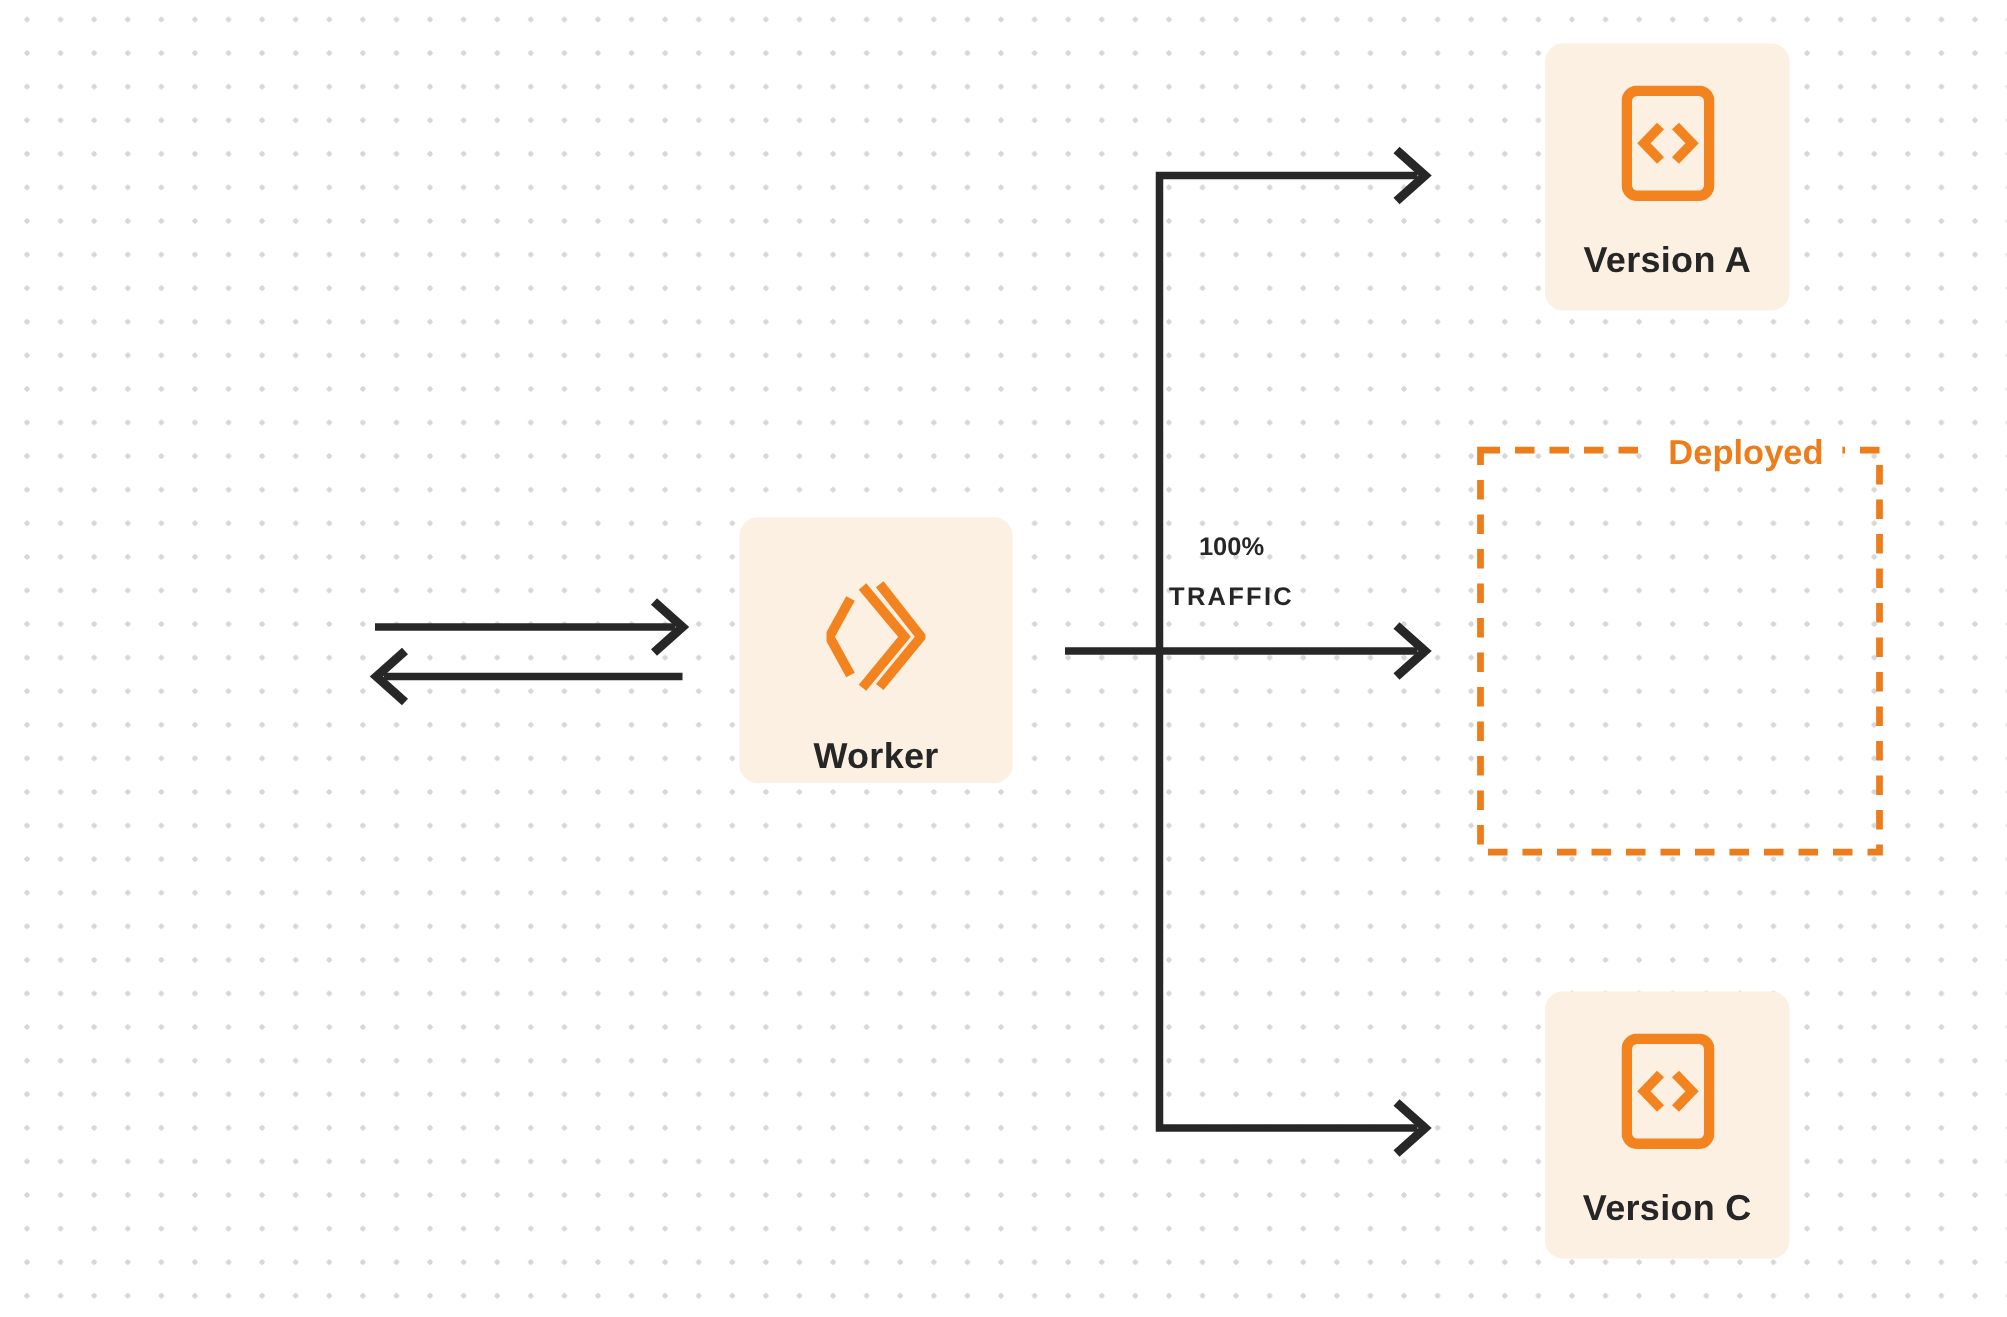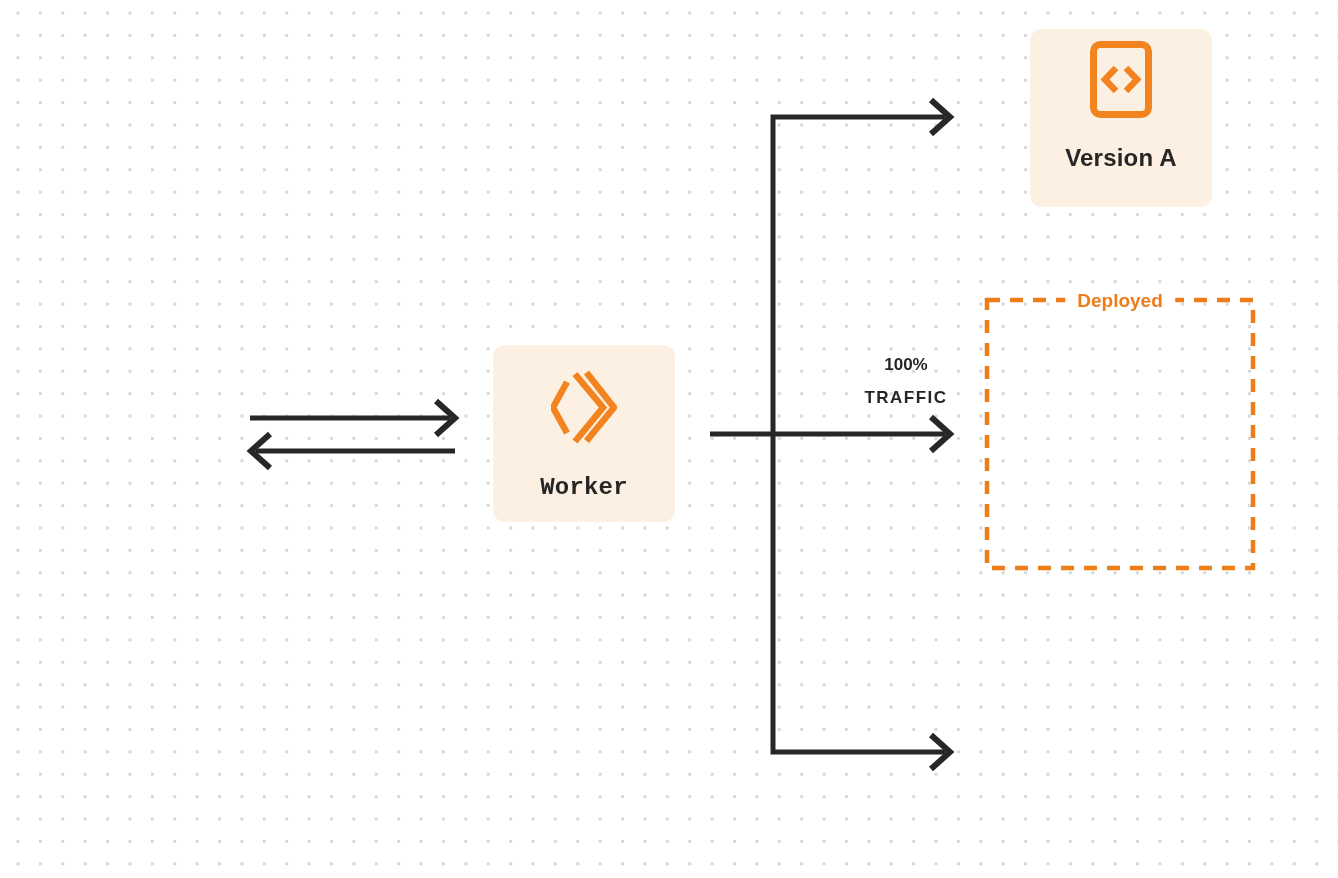--- a/index.html
+++ b/index.html
@@ -41,45 +41,45 @@
     font-size:24px;font-weight:700;color:var(--text-dark);
     letter-spacing:0.2px;white-space:nowrap;
   }
   .node-client{
     left:30px;top:343px;width:182px;height:180px;
     background:var(--client-gray);border-radius:10px;
     justify-content:center;
   }
   .node-worker{
     left:493px;top:345px;width:182px;height:177px;
-    background:var(--cream);padding-top:25px;font-family:Liberation Mono, monospace;
+    background:var(--cream);padding-top:42px;
   }
   .node-worker .node-label{margin-top:28px;}
   .node-version{
-    width:182px;height:178px;background:var(--cream);padding-top:12px;
+    width:163px;height:178px;background:var(--cream);padding-top:28px;
   }
   .node-version .node-label{margin-top:26px;}
   .node-version-a{left:1030px;top:29px;}
   .node-version-b{left:1030px;top:345px;height:176px;}
   .node-version-c{left:1030px;top:661px;}
   .logo-svg path{stroke:var(--orange);stroke-width:6.5;fill:none;stroke-linejoin:miter;stroke-linecap:butt;}
   .codefile-svg rect{stroke:var(--orange);stroke-width:7;fill:none;}
   .codefile-svg path{stroke:var(--orange);stroke-width:6.5;fill:none;stroke-linejoin:miter;stroke-linecap:butt;}
   .traffic-label{
     position:absolute;z-index:2;
-    left:906px;top:348px;transform:translateX(-50%);
+    left:821px;top:348px;transform:translateX(-50%);
     text-align:center;
     font-size:17px;font-weight:700;color:var(--text-dark);
     line-height:33px;white-space:nowrap;
   }
   .traffic-line2{letter-spacing:1.5px;}
   .deployed-label{
     position:absolute;z-index:3;
-    left:1120px;top:286px;transform:translateX(-50%);
-    font-size:19px;font-weight:700;color:var(--deployed);
+    left:1164px;top:286px;transform:translateX(-50%);
+    font-size:23px;font-weight:700;color:var(--deployed);
     background:#ffffff;padding:0 12px;line-height:30px;white-space:nowrap;
   }
 </style>
 </head>
 <body>
 
 <div class="canvas">
 
   <svg class="arrows-layer" viewBox="0 0 1338 878" xmlns="http://www.w3.org/2000/svg">
 
@@ -112,20 +112,28 @@
   <div class="node node-version node-version-a">
     <svg class="codefile-svg" width="62" height="77" viewBox="0 0 62 77" xmlns="http://www.w3.org/2000/svg">
       <rect x="3.5" y="3.5" width="55" height="70" rx="7"></rect>
       <path d="M26 27 L15 38.5 L26 50"></path>
       <path d="M36 27 L47 38.5 L36 50"></path>
     </svg>
     <div class="node-label">Version A</div>
   </div>
 
 
+  <div class="node node-version node-version-c">
+    <svg class="codefile-svg" width="62" height="77" viewBox="0 0 62 77" xmlns="http://www.w3.org/2000/svg">
+      <rect x="3.5" y="3.5" width="55" height="70" rx="7"></rect>
+      <path d="M26 27 L15 38.5 L26 50"></path>
+      <path d="M36 27 L47 38.5 L36 50"></path>
+    </svg>
+    <div class="node-label">Version C</div>
+  </div>
 
   <div class="traffic-label">
     <div class="traffic-line1">100%</div>
     <div class="traffic-line2">TRAFFIC</div>
   </div>
 
   <div class="deployed-label">Deployed</div>
 
 </div>
 

